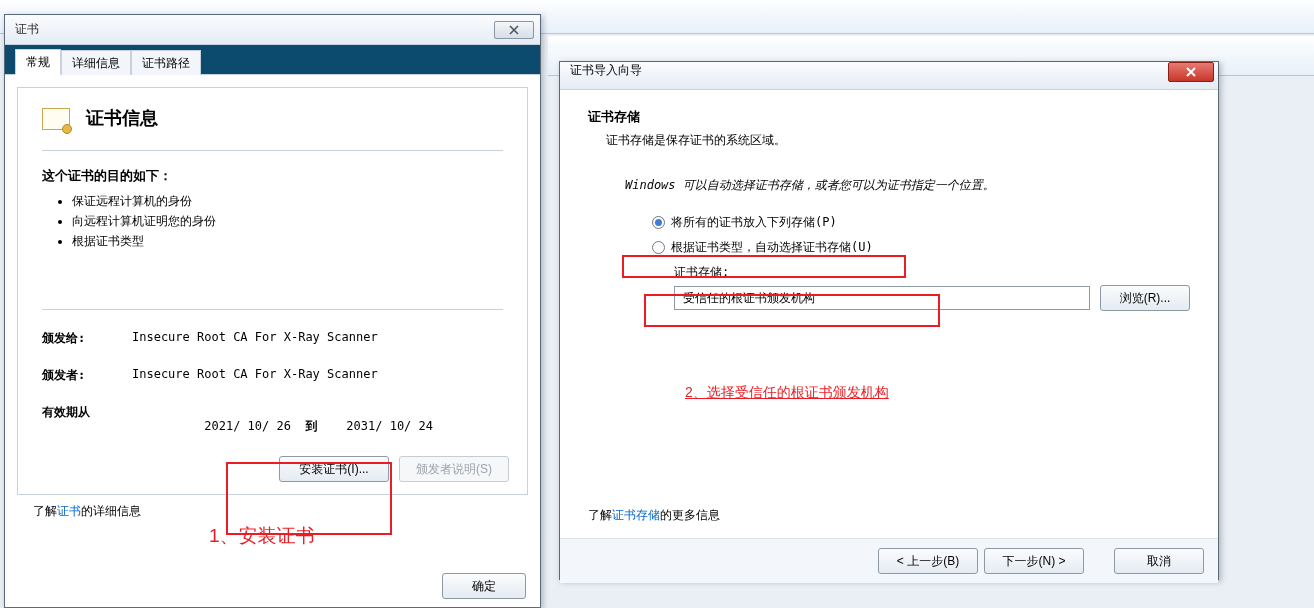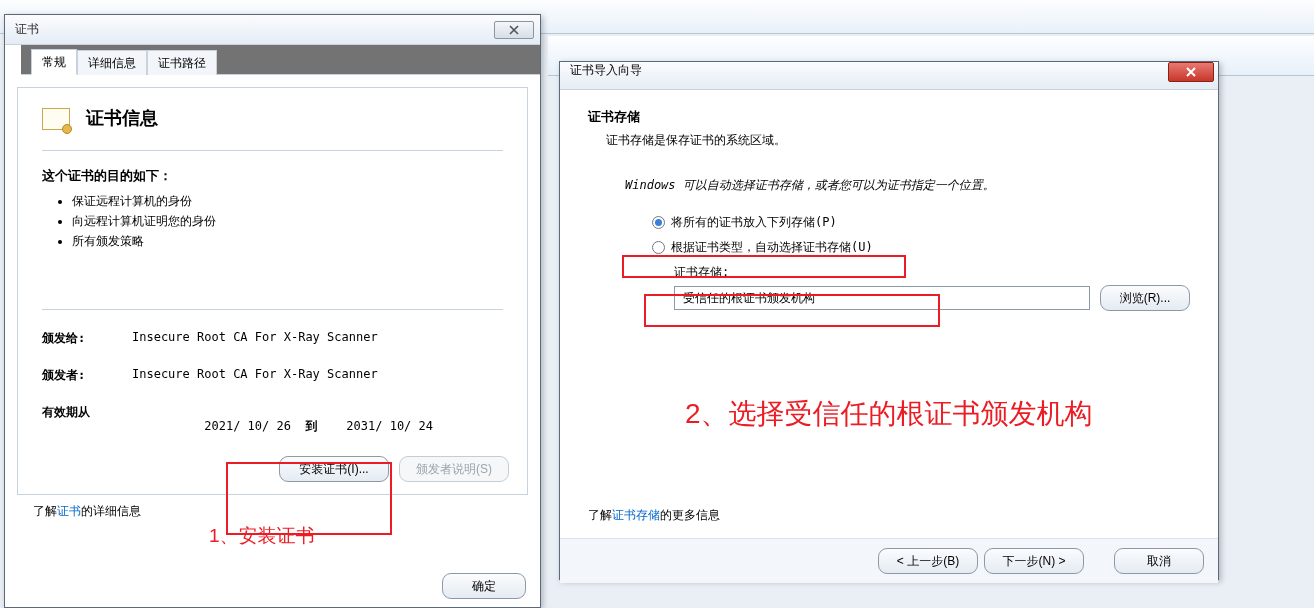--- a/index.html
+++ b/index.html
@@ -62,23 +62,22 @@
     border: 1px solid #8a1f16;
     color: #fff;
     font-weight: bold;
   }
 
   .tab-strip {
     display: flex;
     align-items: flex-end;
     padding: 8px 10px 0 10px;
     height: 30px;
-    background: #737373;
+    background: #0c4a6e;
     border-bottom: 1px solid #c8d2dc;
-    margin-left: 16px;
   }
   .tab {
     padding: 4px 10px 3px 10px;
     border: 1px solid #c8d2dc;
     border-bottom: none;
     background: #f2f5f9;
     margin-right: 0px;
     position: relative;
     top: 1px;
     cursor: default;
@@ -136,21 +135,21 @@
 
   .install-row {
     position: absolute;
     bottom: 12px; right: 18px;
     display: flex; gap: 10px;
   }
   .win-btn {
     min-width: 110px; height: 26px;
     padding: 0 12px;
     border: 1px solid #8d9aa6;
-    border-radius: 9px;
+    border-radius: 3px;
     background: linear-gradient(#fbfcfe, #e4ebf2);
     display: inline-flex; align-items: center; justify-content: center;
     font-size: 12px;
     cursor: default;
   }
   .win-btn.disabled { color: #9aa4ad; border-color: #c5cdd4; background: #f5f7f9; }
 
   .learn-more-row {
     margin: 8px 4px 0 16px;
     font-size: 12px;
@@ -268,21 +267,21 @@
             <span class="ribbon"></span>
         </span>
         <span class="cert-info-title">证书信息</span>
       </div>
       <div class="hr"></div>
 
       <div class="cert-purpose-title">这个证书的目的如下：</div>
       <ul class="cert-purpose-list">
         <li>保证远程计算机的身份</li>
         <li>向远程计算机证明您的身份</li>
-        <li>所有颁发策略</li>
+        <li>根据证书类型</li>
       </ul>
 
       <div style="height:40px"></div>
       <div class="hr"></div>
 
       <div class="cert-field-row">
         <span class="cert-field-label">颁发给:</span>
         <span class="cert-field-value">Insecure Root CA For X-Ray Scanner</span>
       </div>
       <div class="cert-field-row">
@@ -359,14 +358,14 @@
 
   <div class="wiz-footer">
     <span class="win-btn" style="min-width:100px">&lt; 上一步(B)</span>
     <span class="win-btn" style="min-width:100px">下一步(N) &gt;</span>
     <span style="width:18px"></span>
     <span class="win-btn" style="min-width:90px">取消</span>
   </div>
 
   <div class="annot-box-1" style="left:62px; top:193px; width:284px; height:23px;"></div>
   <div class="annot-box-1" style="left:84px; top:232px; width:296px; height:33px;"></div>
-  <div class="annot-text" style="left:125px; top:333px; font-size:28px;">2、选择受信任的根证书颁发机构</div>
+  <div class="annot-text" style="left:125px; top:322px; font-size:14px;text-decoration:underline;">2、选择受信任的根证书颁发机构</div>
 </div>
 
 </body></html>

